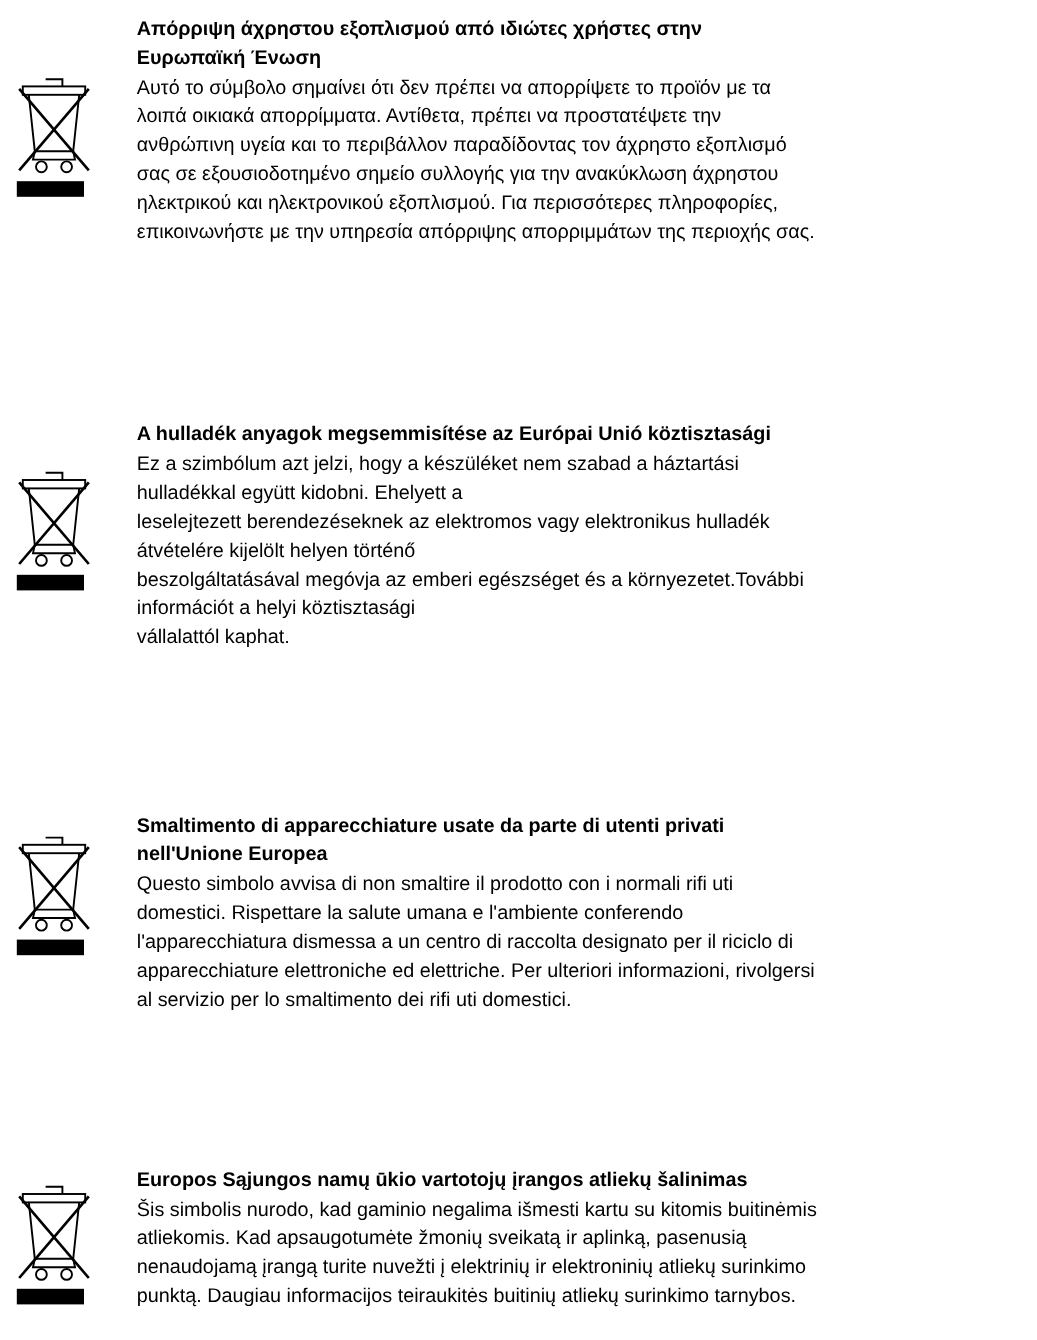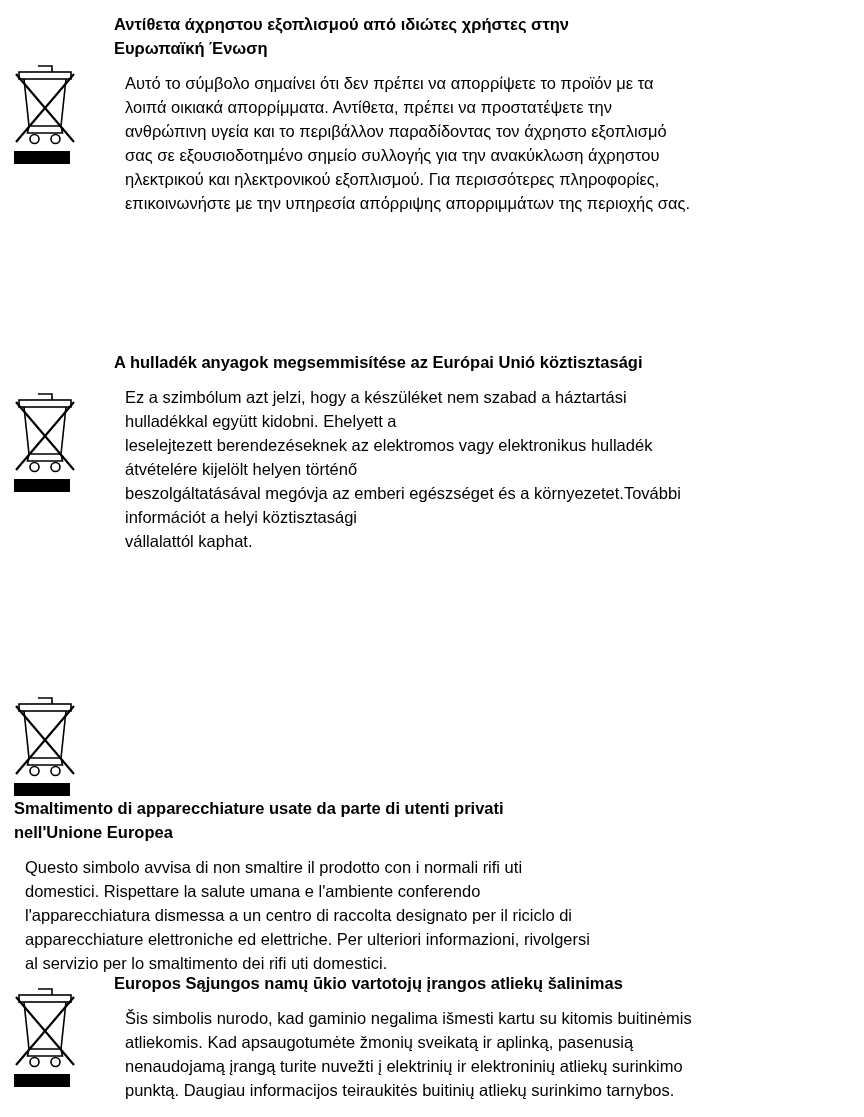--- a/index.html
+++ b/index.html
@@ -17,21 +17,21 @@
   }
   .section {
     position: absolute;
     left: 14px;
     right: 18px;
     display: flex;
     align-items: flex-start;
   }
   .s1 { top: 12px; }
   .s2 { top: 350px; }
-  .s3 { top: 676px; flex-direction: column; }
+  .s3 { top: 676px; }
   .s4 { top: 971px; }
 
   .icon-col {
     flex: 0 0 100px;
     width: 100px;
   }
   .s1 .icon-col .icon-wrap { margin-top: 50px; }
   .s2 .icon-col .icon-wrap { margin-top: 40px; }
   .s3 .icon-col .icon-wrap { margin-top: 18px; }
   .s4 .icon-col .icon-wrap { margin-top: 14px; }
@@ -53,21 +53,21 @@
     min-width: 0;
   }
   .title {
     margin: 0 0 1px 0;
     font-size: 16.5px;
     font-weight: bold;
     line-height: 24px;
     white-space: pre-line;
   }
   .body-text {
-    margin: 11px;
+    margin: 0;
     font-size: 16.5px;
     font-weight: normal;
     line-height: 24px;
     white-space: pre-line;
   }
   .svg-defs {
     position: absolute;
     width: 0;
     height: 0;
     overflow: hidden;
@@ -100,21 +100,21 @@
 <section class="section s1">
   <div class="icon-col">
     <div class="icon-wrap">
       <svg class="bin-svg" viewBox="0 0 62 84">
           <use href="#weee-bin-shape"></use>
         </svg>
       <div class="bar"></div>
     </div>
   </div>
   <div class="text-col">
-    <h2 class="title">Αντίθετα άχρηστου εξοπλισμού από ιδιώτες χρήστες στην
+    <h2 class="title">Απόρριψη άχρηστου εξοπλισμού από ιδιώτες χρήστες στην
 Ευρωπαϊκή Ένωση</h2>
     <p class="body-text">Αυτό το σύμβολο σημαίνει ότι δεν πρέπει να απορρίψετε το προϊόν με τα
 λοιπά οικιακά απορρίμματα. Αντίθετα, πρέπει να προστατέψετε την
 ανθρώπινη υγεία και το περιβάλλον παραδίδοντας τον άχρηστο εξοπλισμό
 σας σε εξουσιοδοτημένο σημείο συλλογής για την ανακύκλωση άχρηστου
 ηλεκτρικού και ηλεκτρονικού εξοπλισμού. Για περισσότερες πληροφορίες,
 επικοινωνήστε με την υπηρεσία απόρριψης απορριμμάτων της περιοχής σας.</p>
   </div>
 </section>
 

